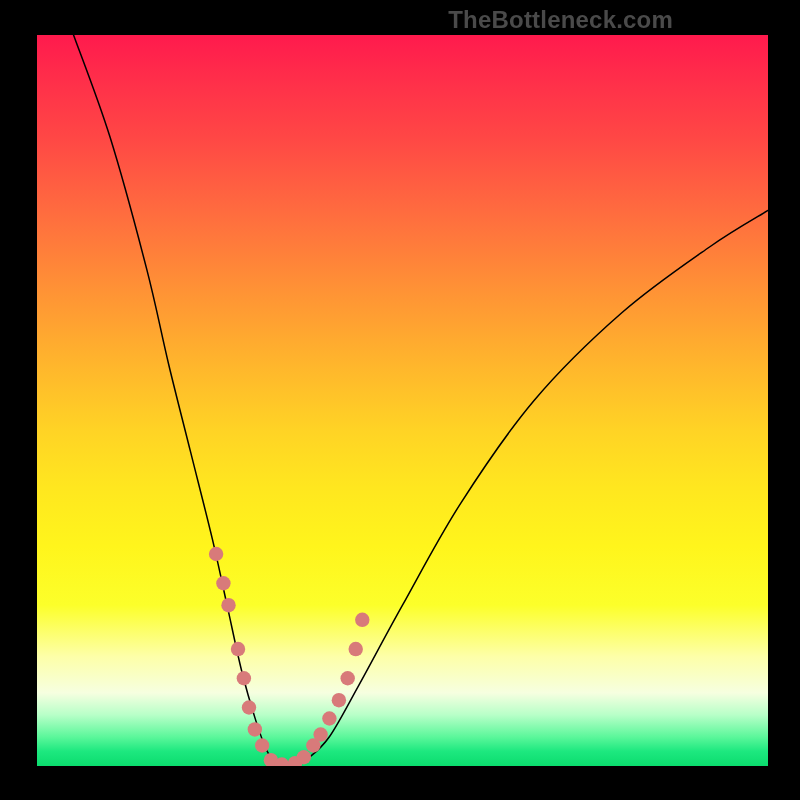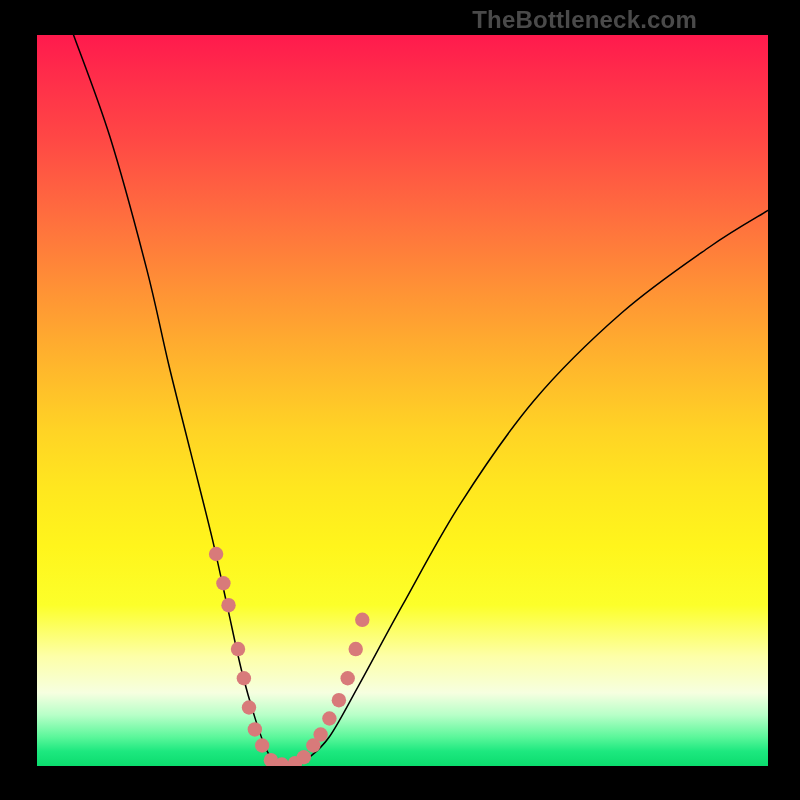--- a/index.html
+++ b/index.html
@@ -9,21 +9,20 @@
     height: 800px;
     overflow: hidden;
     background: #000;
     font-family: Arial, Helvetica, sans-serif;
   }
   .frame {
     position: relative;
     width: 685px;
     height: 800px;
     background: #000;
-    padding-left: 24px;
   }
   .watermark {
     position: absolute;
     top: 6px;
     right: 12px;
     color: #4a4a4a;
     font-size: 24px;
     font-weight: 600;
     letter-spacing: 0.2px;
     z-index: 30;

